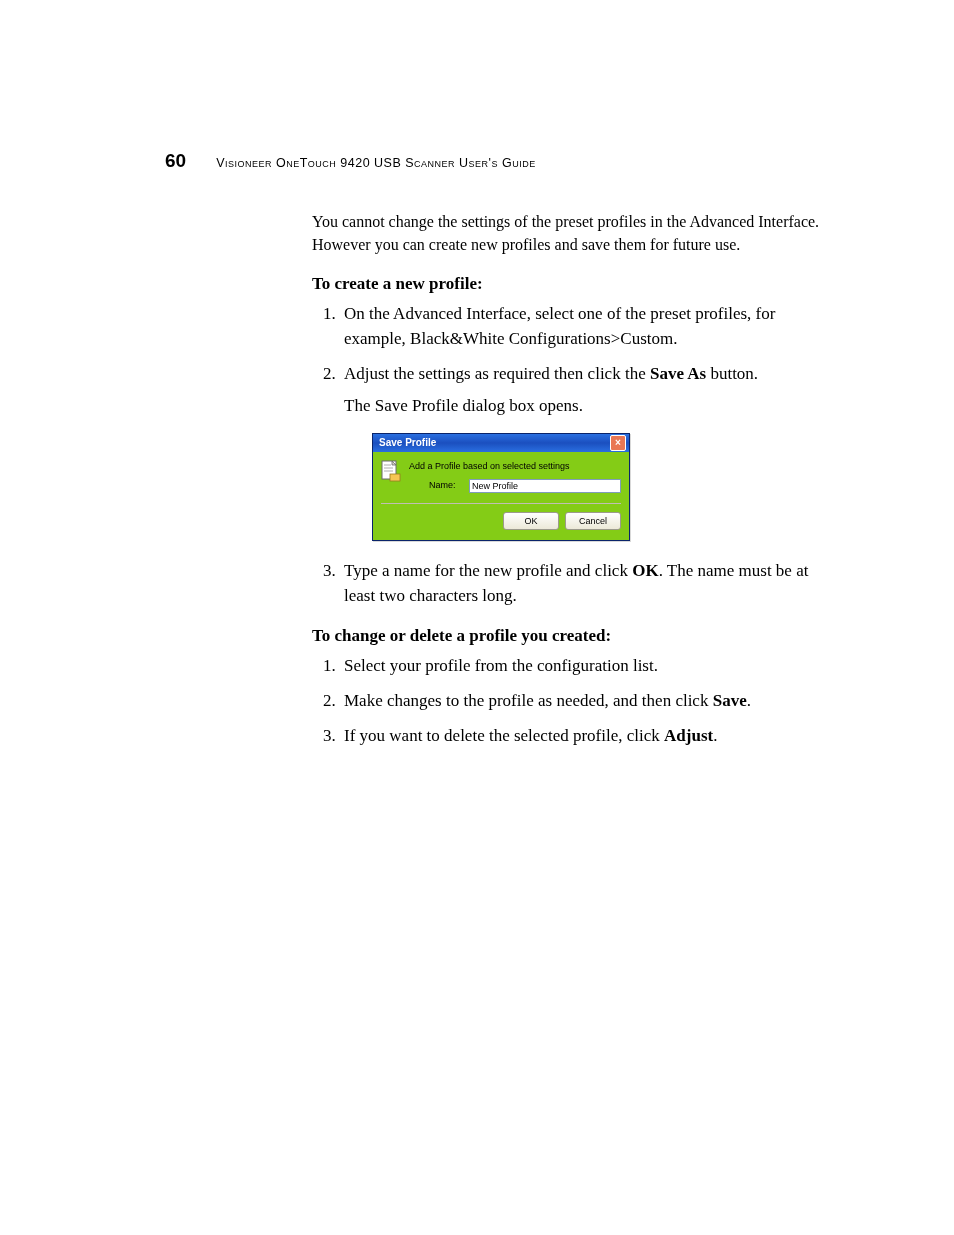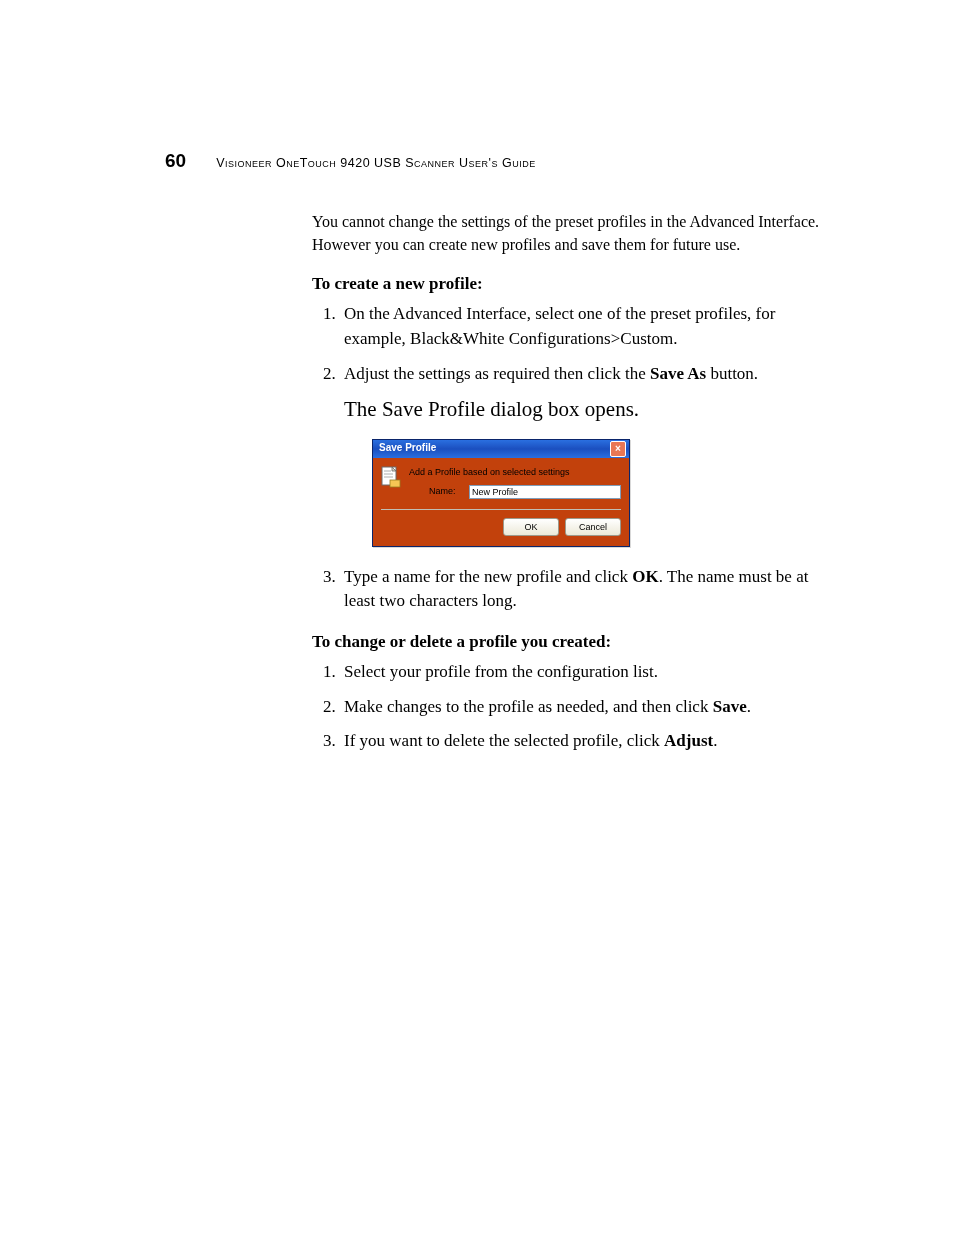--- a/index.html
+++ b/index.html
@@ -66,31 +66,31 @@
     font-size: 17px;
     line-height: 1.45;
     margin: 0 0 10px 0;
     padding-left: 28px;
   }
   ol.steps li {
     margin-bottom: 10px;
     padding-left: 4px;
   }
   ol.steps li p.step-detail {
-    font-size: 21px;
+    font-size: 17px;
     margin: 8px 0 0 0;
   }
   .bold { font-weight: 700; }
 
   
   .dialog {
     width: 256px;
     margin: 14px 0 18px 28px;
     border: 1px solid #0a246a;
-    background: #c2410c;
+    background: #84cc16;
     font-family: Tahoma, Arial, sans-serif;
     font-size: 9px;
     color: #000;
     box-shadow: 1px 1px 0 rgba(0,0,0,0.15);
   }
   .titlebar {
     height: 18px;
     background: linear-gradient(to bottom, #2a6fe0 0%, #1b4fbf 50%, #2a6fe0 100%);
     color: #fff;
     display: flex;

